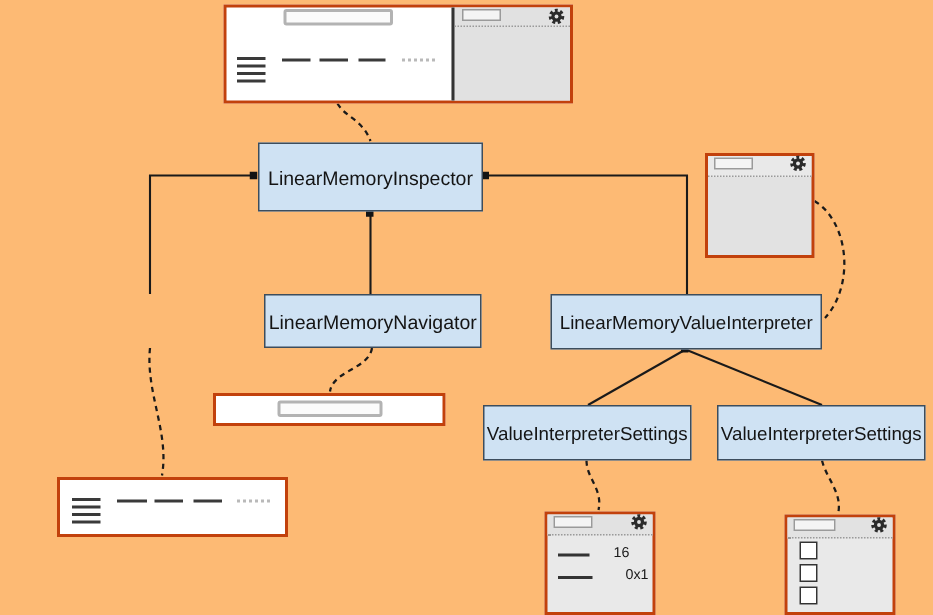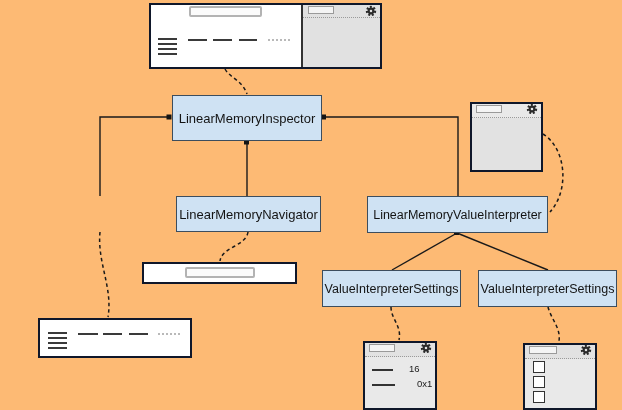--- a/index.html
+++ b/index.html
@@ -11,21 +11,21 @@
   .node{position:absolute;box-sizing:border-box;background:#cfe2f3;border:1.6px solid #3c4d5d;
         display:flex;align-items:center;justify-content:center;font-size:13px;color:#141414;
         white-space:nowrap;overflow:hidden;}
   #node-inspector{left:172px;top:95px;width:150px;height:46px;}
   #node-viewer{left:30px;top:196px;width:138px;height:36px;}
   #node-navigator{left:176px;top:196px;width:145px;height:36px;}
   #node-interpreter{left:367px;top:196px;width:181px;height:37px;font-size:12.5px;}
   #node-display{left:322px;top:270px;width:139px;height:37px;font-size:12.5px;}
   #node-settings{left:478px;top:270px;width:139px;height:37px;font-size:12.5px;}
   
-  .win{position:absolute;box-sizing:border-box;border:2px solid #0f172a;background:#fff;}
+  .win{position:absolute;box-sizing:border-box;border:2px solid #c2410c;background:#fff;}
   .gray{background:#e2e2e2;}
   .win-header{position:absolute;left:0;top:0;right:0;height:13px;background:#e9e9e9;
               border-bottom:1.5px dotted #9a9a9a;}
   .mini-input{position:absolute;box-sizing:border-box;border:1.5px solid #9a9a9a;background:#f4f4f4;}
   .big-input{position:absolute;box-sizing:border-box;border:2px solid #b3b3b3;background:#fbfbfb;border-radius:2px;}
   .hline{position:absolute;height:2px;background:#3a3a3a;}
   .thinline{position:absolute;height:1.5px;background:#333;}
   .dots{position:absolute;height:2px;
         background:repeating-linear-gradient(90deg,#b9b9b9 0 2px,transparent 2px 4px);}
   .checkbox{position:absolute;width:12px;height:12px;box-sizing:border-box;

